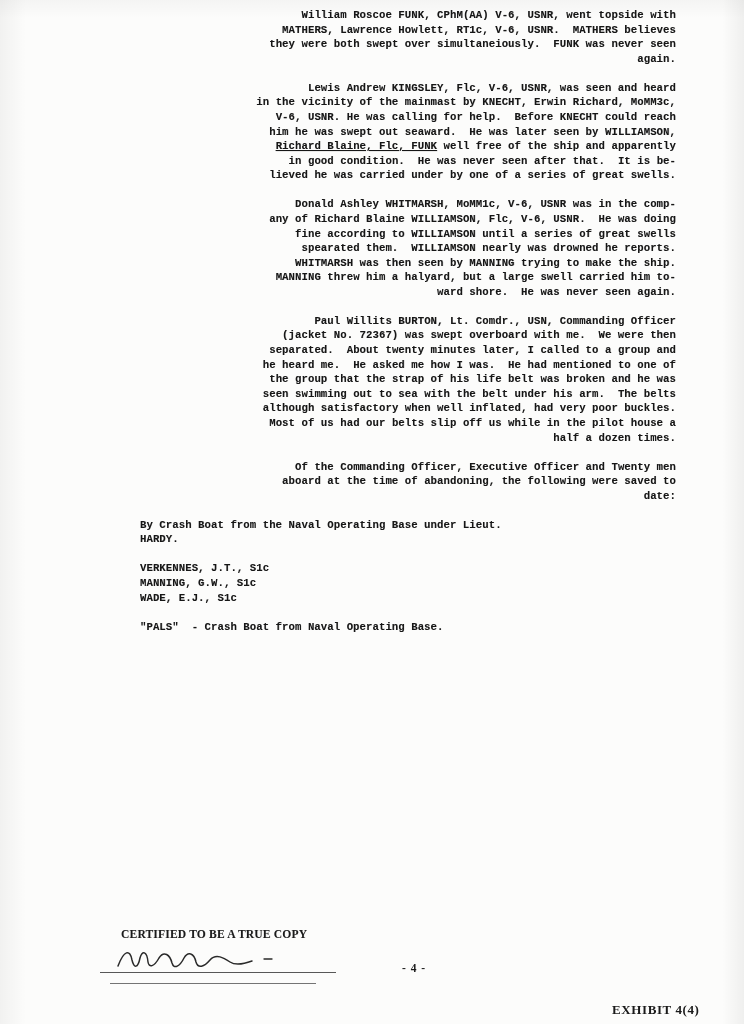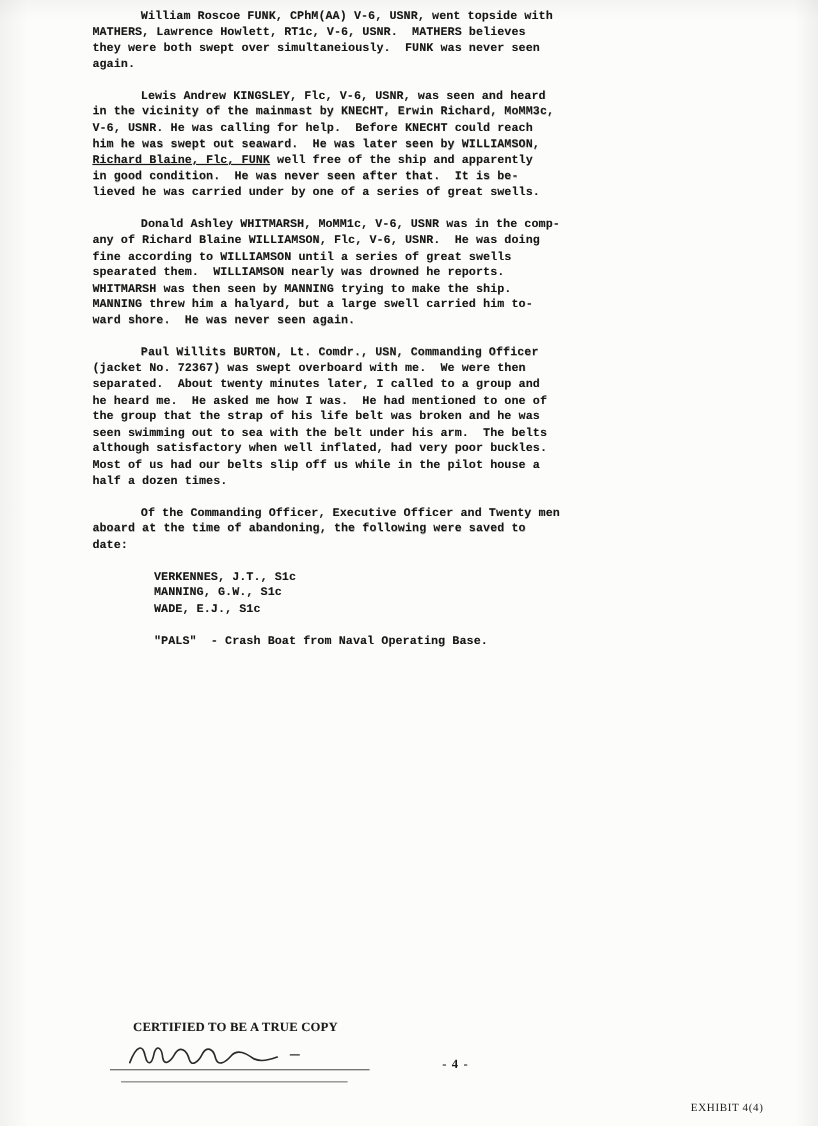--- a/index.html
+++ b/index.html
@@ -37,20 +37,21 @@
     font-weight: 700;
     color: #161616;
     text-shadow: 0.3px 0.25px 0 rgba(0,0,0,0.30);
   }
   .para {
     margin: 0 0 14.4px 0;
     white-space: pre-wrap;
   }
   .para.indent {
     text-indent: 44px;
+    text-align: right;
   }
   .u { text-decoration: underline; }
 
   .block {
     margin: 0 0 14.4px 0;
     padding-left: 56px;
     white-space: pre-wrap;
   }
 
   .loose-line {
@@ -101,24 +102,24 @@
     top: 962px;
     font-size: 11.5px;
     font-weight: 700;
     letter-spacing: 1px;
     font-family: "Liberation Serif", serif;
     color: #1a1a1a;
   }
 
   .exhibit {
     position: absolute;
-    left: 628px;
+    left: 612px;
     top: 1002px;
-    font-size: 10px;
-    font-weight: 400;
+    font-size: 13px;
+    font-weight: 700;
     letter-spacing: 0.6px;
     font-family: "Liberation Serif", serif;
     color: #1a1a1a;
   }
 </style>
 </head>
 <body>
 
 <div class="page">
 
@@ -154,20 +155,22 @@
 although satisfactory when well inflated, had very poor buckles.
 Most of us had our belts slip off us while in the pilot house a
 half a dozen times.</p>
 
 
     <p class="para indent">Of the Commanding Officer, Executive Officer and Twenty men
 aboard at the time of abandoning, the following were saved to
 date:</p>
 
 
+    <p class="loose-line">By Crash Boat from the Naval Operating Base under Lieut.
+HARDY.</p>
 
     <p class="block">VERKENNES, J.T., S1c
 MANNING, G.W., S1c
 WADE, E.J., S1c</p>
 
     <p class="loose-line">"PALS"  - Crash Boat from Naval Operating Base.</p>
 
 
   </div>
 

